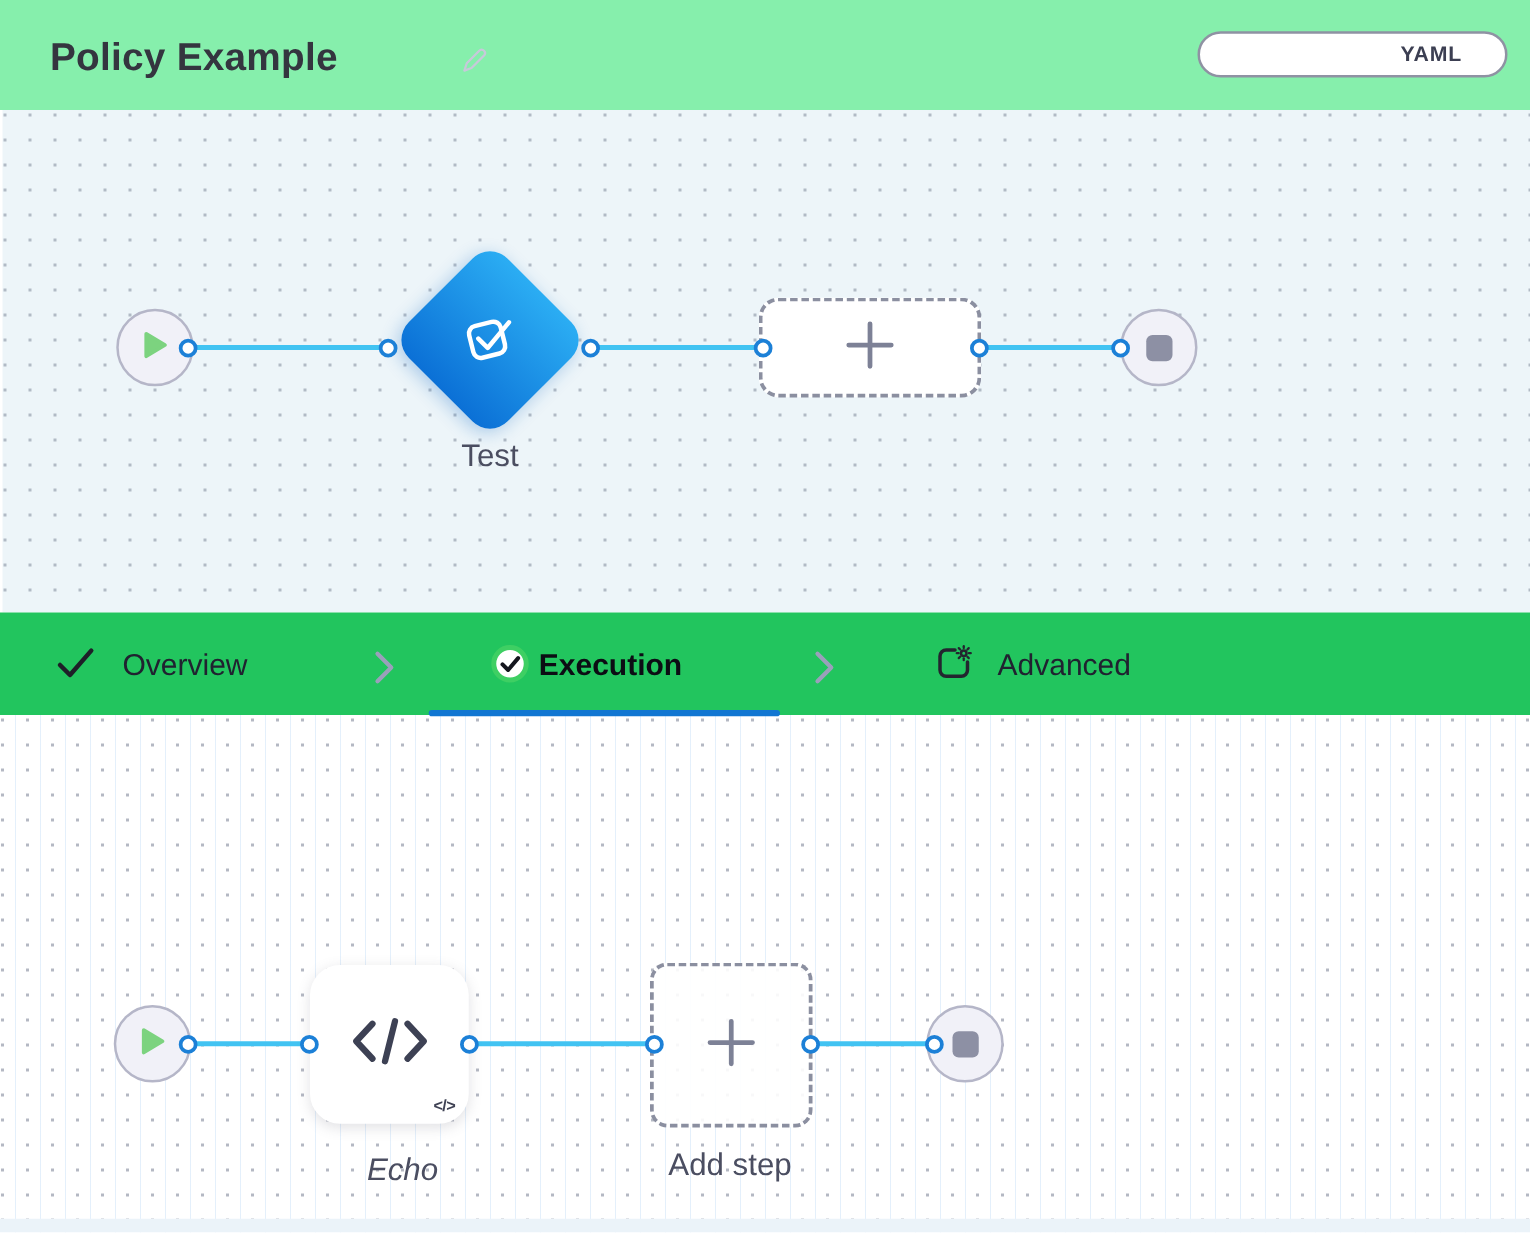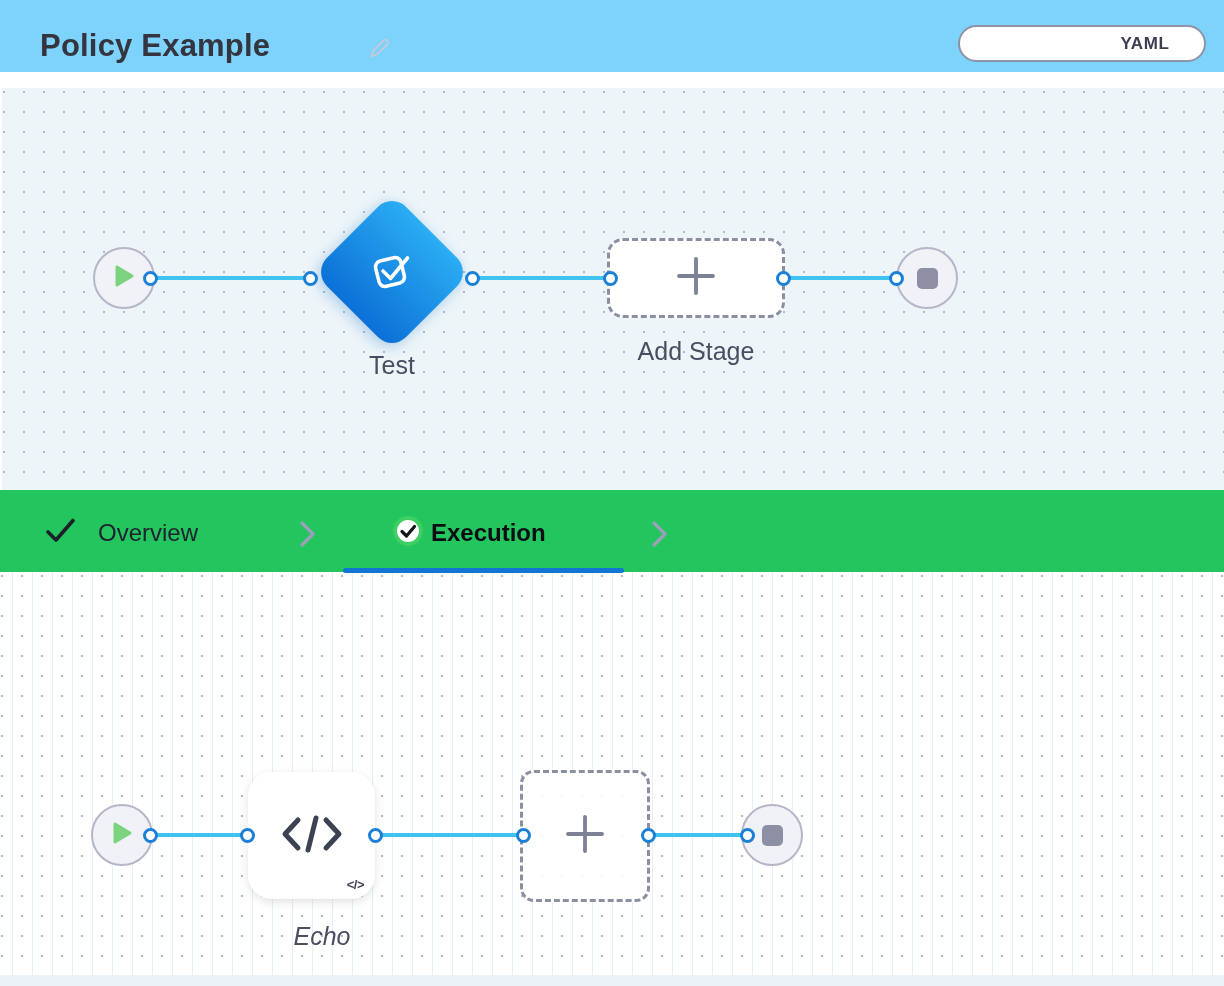--- a/index.html
+++ b/index.html
@@ -6,21 +6,21 @@
   html,body { width:1224px; height:986px; }
   body {
     font-family:"Liberation Sans", sans-serif;
     background:#ffffff;
     position:relative;
     width:1224px; height:986px;
     overflow:hidden;
   }
 
   
-  .header { position:absolute; top:0; left:0; width:1224px; height:72px; background:#7dd3fc; z-index:10; }
+  .header { position:absolute; top:0; left:0; width:1224px; height:88px; background:#86efac; z-index:10; }
   .page-title {
     position:absolute; left:40px; top:28px;
     font-size:31px; font-weight:bold; color:#34353f; letter-spacing:0.2px;
   }
   .edit-button { position:absolute; left:364px; top:34px; width:32px; height:32px; cursor:pointer; display:flex; align-items:center; justify-content:center; }
 
   .view-toggle {
     position:absolute; right:18px; top:25px; width:248px; height:37px;
     border:2px solid #8f92a3; border-radius:19px; background:#ffffff;
   }
@@ -192,21 +192,20 @@
   </div>
 
   <div class="port sc-p1"></div>
   <div class="port sc-p2"></div>
   <div class="port sc-p3"></div>
   <div class="port sc-p4"></div>
   <div class="port sc-p5"></div>
   <div class="port sc-p6"></div>
 
   <div class="node-label sc-test-label">Test</div>
-  <div class="node-label sc-addstage-label">Add Stage</div>
 </div>
 
 <div class="tab-bar">
 
   <div class="tab tab-overview">
     <span>
       <svg width="34" height="30" viewBox="0 0 34 30">
         <path d="M4 16 L12 24 L29 4.5" fill="none" stroke="#1e2028" stroke-width="3.6" stroke-linecap="round" stroke-linejoin="round"></path>
       </svg>
     </span>
@@ -228,20 +227,41 @@
     </span>
     <span class="tab-label bold">Execution</span>
   </div>
 
   <div class="tab-chev2">
     <svg width="22" height="32" viewBox="0 0 22 32">
       <path d="M6 5 L17 16 L6 27" fill="none" stroke="#9aa0ba" stroke-width="3.4" stroke-linecap="round" stroke-linejoin="round"></path>
     </svg>
   </div>
 
+  <div class="tab tab-advanced">
+    <span>
+      <svg width="32" height="32" viewBox="0 0 32 32">
+        <path d="M27 14.5 V21 a5 5 0 0 1 -5 5 H10 A5 5 0 0 1 5 21 V10 A5 5 0 0 1 10 5 H17" fill="none" stroke="#23252f" stroke-width="2.8" stroke-linecap="round"></path>
+        <g transform="translate(24,7.5)" stroke="#23252f">
+          <circle r="2.2" fill="none" stroke-width="2"></circle>
+          <g stroke-width="1.8" stroke-linecap="round">
+            <line x1="0" y1="-4.1" x2="0" y2="-5.6"></line>
+            <line x1="0" y1="4.1" x2="0" y2="5.6"></line>
+            <line x1="-4.1" y1="0" x2="-5.6" y2="0"></line>
+            <line x1="4.1" y1="0" x2="5.6" y2="0"></line>
+            <line x1="-2.9" y1="-2.9" x2="-4" y2="-4"></line>
+            <line x1="2.9" y1="-2.9" x2="4" y2="-4"></line>
+            <line x1="-2.9" y1="2.9" x2="-4" y2="4"></line>
+            <line x1="2.9" y1="2.9" x2="4" y2="4"></line>
+          </g>
+        </g>
+      </svg>
+    </span>
+    <span class="tab-label">Advanced</span>
+  </div>
 
   <div class="active-tab-underline"></div>
 </div>
 
 <div class="step-canvas">
 
   <div class="term-node tc-start">
     <span>
       <svg width="24" height="26" viewBox="0 0 24 26">
         <path d="M5 4 L20 13 L5 22 Z" fill="#7cd37f" stroke="#7cd37f" stroke-width="3" stroke-linejoin="round"></path>
@@ -277,15 +297,16 @@
   </div>
 
   <div class="port tc-p1"></div>
   <div class="port tc-p2"></div>
   <div class="port tc-p3"></div>
   <div class="port tc-p4"></div>
   <div class="port tc-p5"></div>
   <div class="port tc-p6"></div>
 
   <div class="node-label tc-echo-label">Echo</div>
+  <div class="node-label tc-addstep-label">Add step</div>
 
   <div class="canvas-bottom-strip"></div>
 </div>
 
 </body></html>

